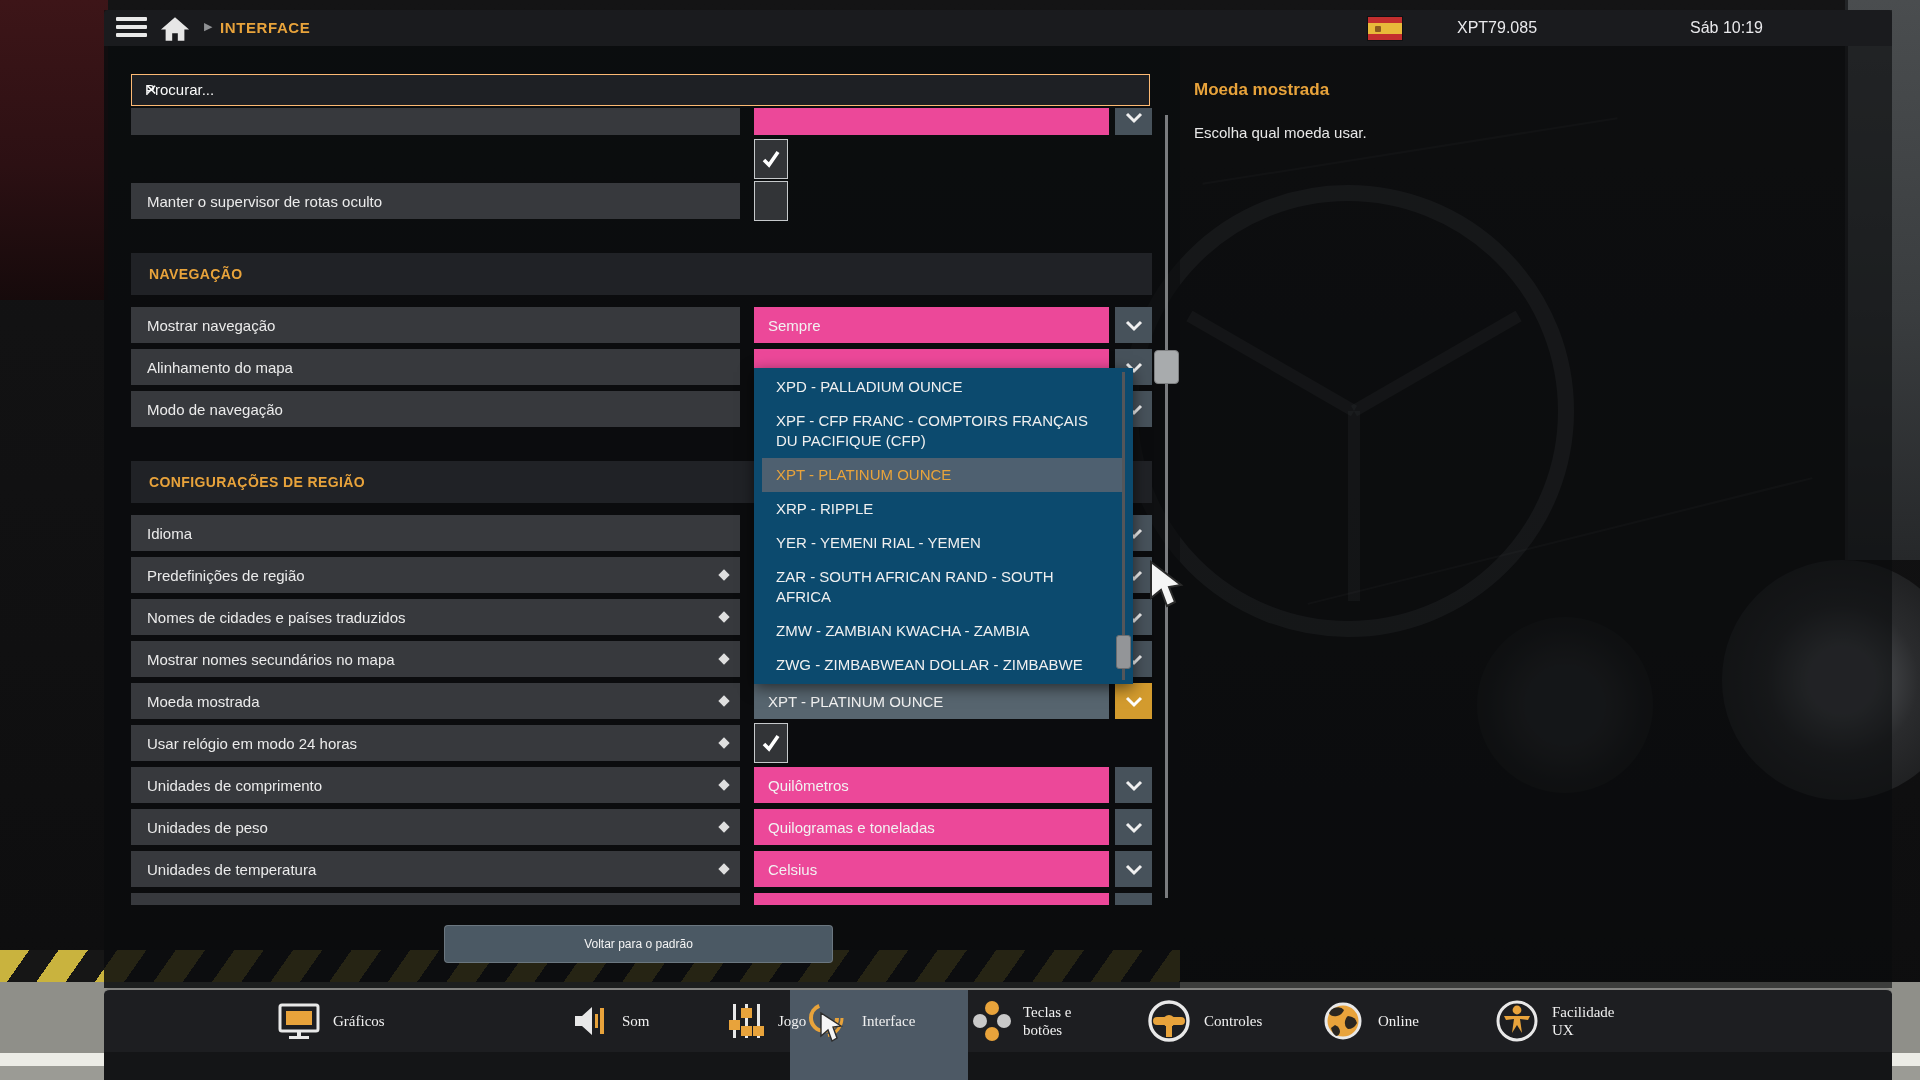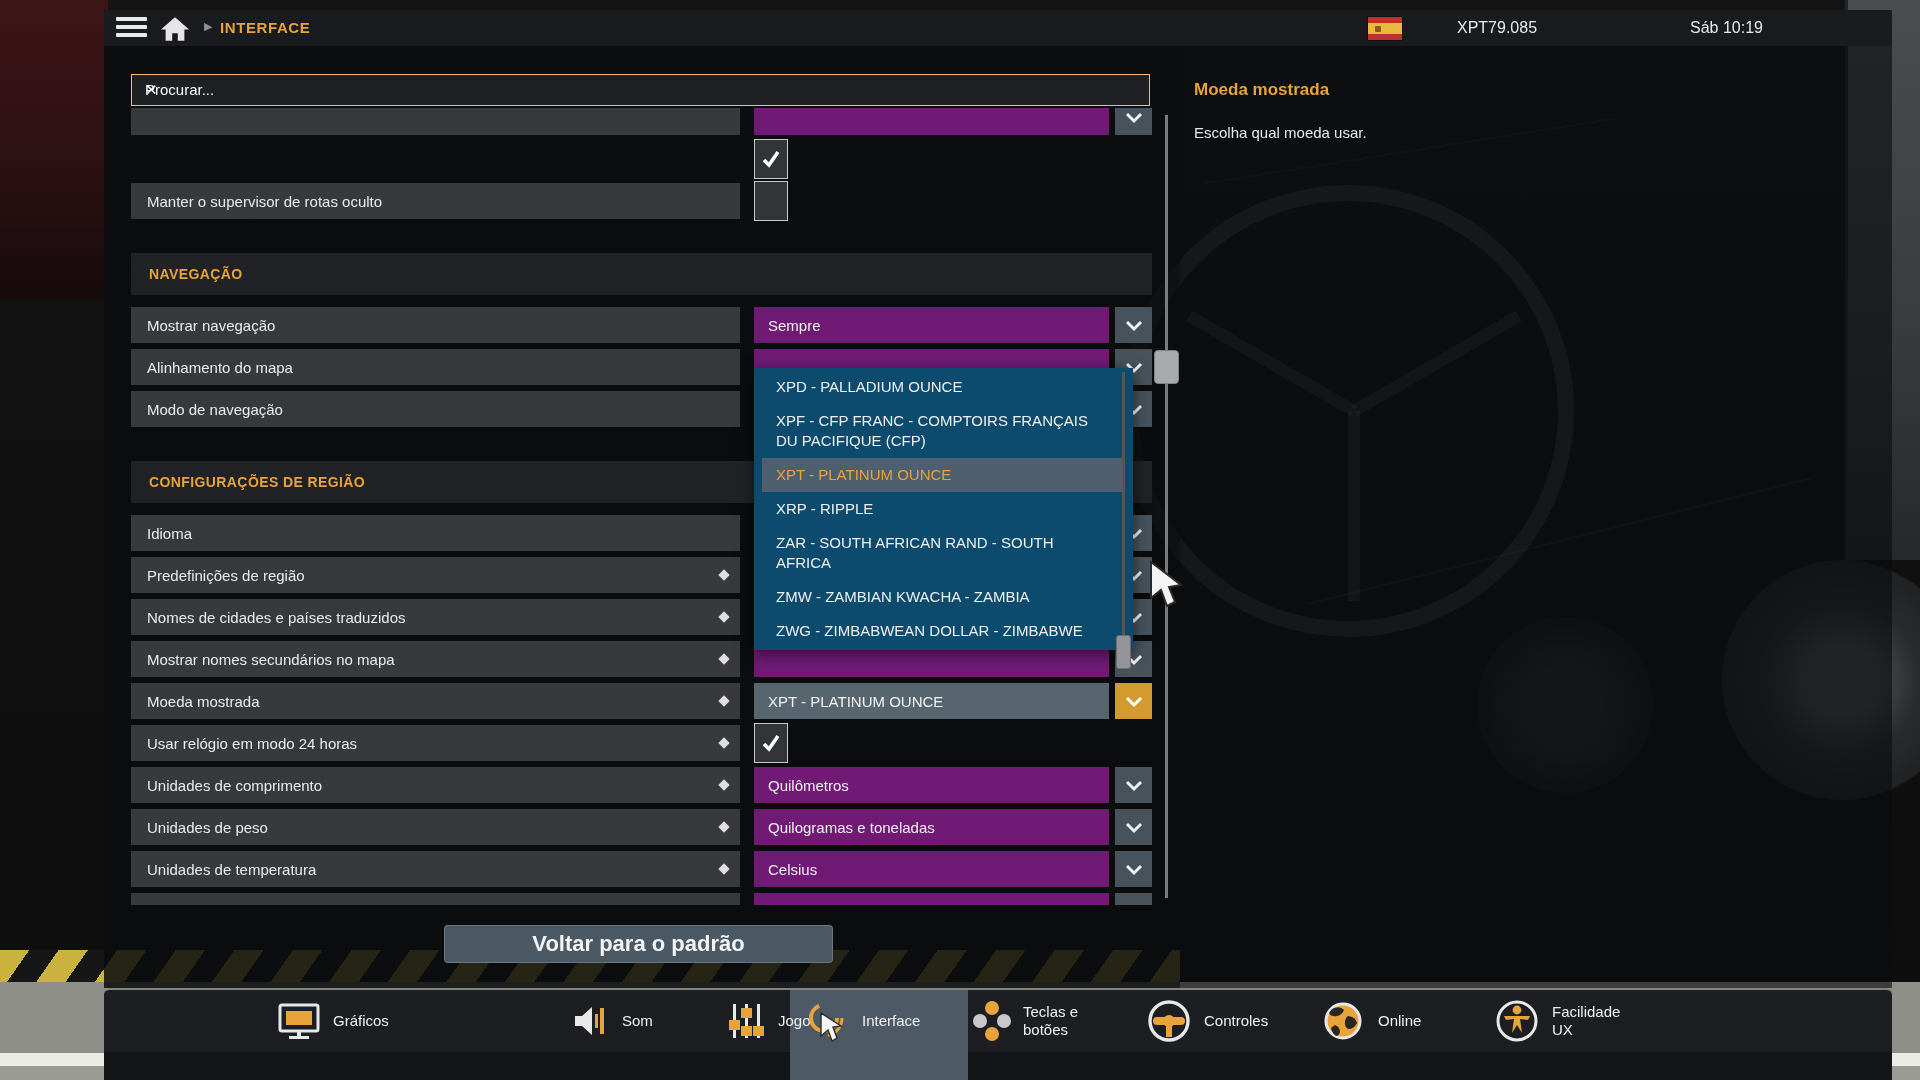--- a/index.html
+++ b/index.html
@@ -54,21 +54,21 @@
 
   
   .viewport{left:131px;top:108px;width:1021px;height:797px;overflow:hidden;z-index:20;}
   .vp-inner{margin-top:-9px;}
   .srow{position:relative;height:36px;margin-bottom:6px;}
   .rlabel{position:absolute;left:0;top:0;width:609px;height:36px;background:#37393d;
      display:flex;align-items:center;padding:0 16px;box-sizing:border-box;
      font-size:15px;color:#ebebeb;}
   .diamond{position:absolute;right:12px;top:14px;width:8px;height:8px;background:#dfdfdf;
      transform:rotate(45deg);}
-  .rselect{position:absolute;left:623px;top:0;width:355px;height:36px;background:#701a75;
+  .rselect{position:absolute;left:623px;top:0;width:355px;height:36px;background:#ec4899;
      display:flex;align-items:center;padding:0 14px;box-sizing:border-box;
      font-size:15px;color:#f2f2f2;}
   .rselect.open{background:#57656f;}
   .chevbtn{position:absolute;left:984px;top:0;width:37px;height:36px;background:#47525b;
      display:flex;align-items:center;justify-content:center;}
   .chevbtn.orange{background:#d39b2e;}
   .checkbox{position:absolute;left:623px;top:-2px;width:34px;height:40px;background:#323437;
      border:1px solid #c6c9cb;box-sizing:border-box;display:flex;align-items:center;justify-content:center;}
   .shead{height:42px;margin:34px 0 12px 0;background:#202226;display:flex;align-items:center;
      padding:0 18px;font-size:14px;font-weight:bold;letter-spacing:.4px;color:#e8a33b;}
@@ -90,25 +90,25 @@
   .info-desc{left:1194px;top:124px;font-size:15px;color:#e8e8e8;z-index:20;}
 
   
   .pg-track{left:1165px;top:115px;width:3px;height:783px;background:#8e9193;opacity:.85;z-index:25;}
   .pg-thumb{left:1154px;top:350px;width:25px;height:34px;background:#a8abad;border:1px solid #7e8082;
      border-radius:4px;box-sizing:border-box;z-index:26;}
 
   
   .resetbtn{left:444px;top:925px;width:389px;height:38px;background:#4b5964;border:1px solid rgba(255,255,255,.18);
      border-radius:4px;display:flex;align-items:center;justify-content:center;
-     font-size:22px;font-weight:bold;color:#f4f4f4;z-index:20;box-sizing:border-box;}
+     font-size:12px;font-weight:normal;color:#f4f4f4;z-index:20;box-sizing:border-box;}
 
   
   .navbar{left:104px;top:988px;width:1788px;height:92px;background:#1d1e21;
-     border-top:2px solid rgba(215,215,210,.55);border-radius:6px 6px 0 0;z-index:30;box-sizing:border-box;}
+     border-top:2px solid rgba(215,215,210,.55);border-radius:6px 6px 0 0;z-index:30;box-sizing:border-box;font-family:Liberation Serif, serif;}
   .navbar .lower{position:absolute;left:0;top:62px;width:100%;height:30px;background:#141517;}
   .navitem{position:absolute;top:0;height:62px;display:flex;align-items:center;gap:12px;
      font-size:15px;color:#f0f0f0;z-index:31;cursor:pointer;}
   .navitem .lbl{line-height:18px;}
   .nav-sel{position:absolute;left:686px;top:0;width:178px;height:92px;background:#4d5965;z-index:30;}
 
   
   .cursor{left:1148px;top:560px;z-index:100;}
 </style>
 </head>
@@ -346,20 +346,21 @@
       </div>
 
     </div>
   </div>
 
   <div class="abs ddlist">
     <div class="dditem">XPD - PALLADIUM OUNCE</div>
     <div class="dditem">XPF - CFP FRANC - COMPTOIRS FRANÇAIS DU PACIFIQUE (CFP)</div>
     <div class="dditem hl">XPT - PLATINUM OUNCE</div>
     <div class="dditem">XRP - RIPPLE</div>
+    <div class="dditem">YER - YEMENI RIAL - YEMEN</div>
     <div class="dditem">ZAR - SOUTH AFRICAN RAND - SOUTH AFRICA</div>
     <div class="dditem">ZMW - ZAMBIAN KWACHA - ZAMBIA</div>
     <div class="dditem">ZWG - ZIMBABWEAN DOLLAR - ZIMBABWE</div>
     <div class="dd-track"></div>
     <div class="dd-thumb"></div>
   </div>
 
   <div class="abs info-title">Moeda mostrada</div>
   <div class="abs info-desc">Escolha qual moeda usar.</div>
 

